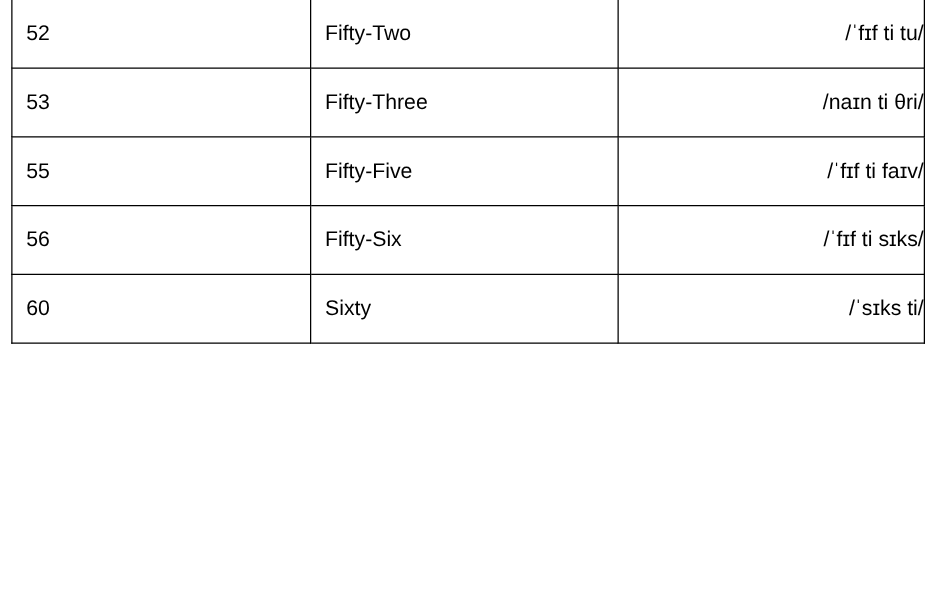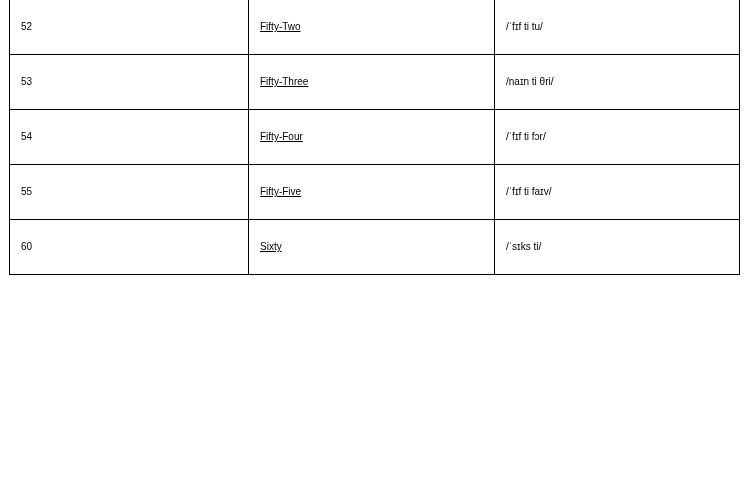--- a/index.html
+++ b/index.html
@@ -25,32 +25,32 @@
     width: 730px;
     margin-left: 9px;
     margin-top: -1px;
     table-layout: fixed;
   }
   table.number-table td {
     border: 1.4px solid #000000;
     height: 54px;
     vertical-align: middle;
     padding: 0 0 0 11px;
-    font-size: 10px;
+    font-size: 17px;
     line-height: 1.2;
     font-family: "Liberation Sans", sans-serif;
     color: #000000;
   }
   col.c-num { width: 239px; }
   col.c-word { width: 246px; }
   col.c-ipa  { width: 245px; }
 
   td.cell-num  { font-size: 13.5px; }
-  td.cell-word { font-size: 13.5px; text-decoration: underline; }
-  td.cell-ipa  { font-size: 13.5px; }
+  td.cell-word { font-size: 13.5px; }
+  td.cell-ipa  { font-size: 13.5px; text-align: right; }
 </style>
 </head>
 <body>
 
 <div class="page">
   <table class="number-table">
     <colgroup>
       <col class="c-num">
       <col class="c-word">
       <col class="c-ipa">
@@ -60,28 +60,28 @@
         <td class="cell-num">52</td>
         <td class="cell-word">Fifty-Two</td>
         <td class="cell-ipa">/ˈfɪf ti tu/</td>
       </tr>
       <tr>
         <td class="cell-num">53</td>
         <td class="cell-word">Fifty-Three</td>
         <td class="cell-ipa">/naɪn ti θri/</td>
       </tr>
       <tr>
-        <td class="cell-num">54</td>
-        <td class="cell-word">Fifty-Four</td>
-        <td class="cell-ipa">/ˈfɪf ti fɔr/</td>
-      </tr>
-      <tr>
         <td class="cell-num">55</td>
         <td class="cell-word">Fifty-Five</td>
         <td class="cell-ipa">/ˈfɪf ti faɪv/</td>
+      </tr>
+      <tr>
+        <td class="cell-num">56</td>
+        <td class="cell-word">Fifty-Six</td>
+        <td class="cell-ipa">/ˈfɪf ti sɪks/</td>
       </tr>
       <tr>
         <td class="cell-num">60</td>
         <td class="cell-word">Sixty</td>
         <td class="cell-ipa">/ˈsɪks ti/</td>
       </tr>
     </tbody>
   </table>
 </div>
 

